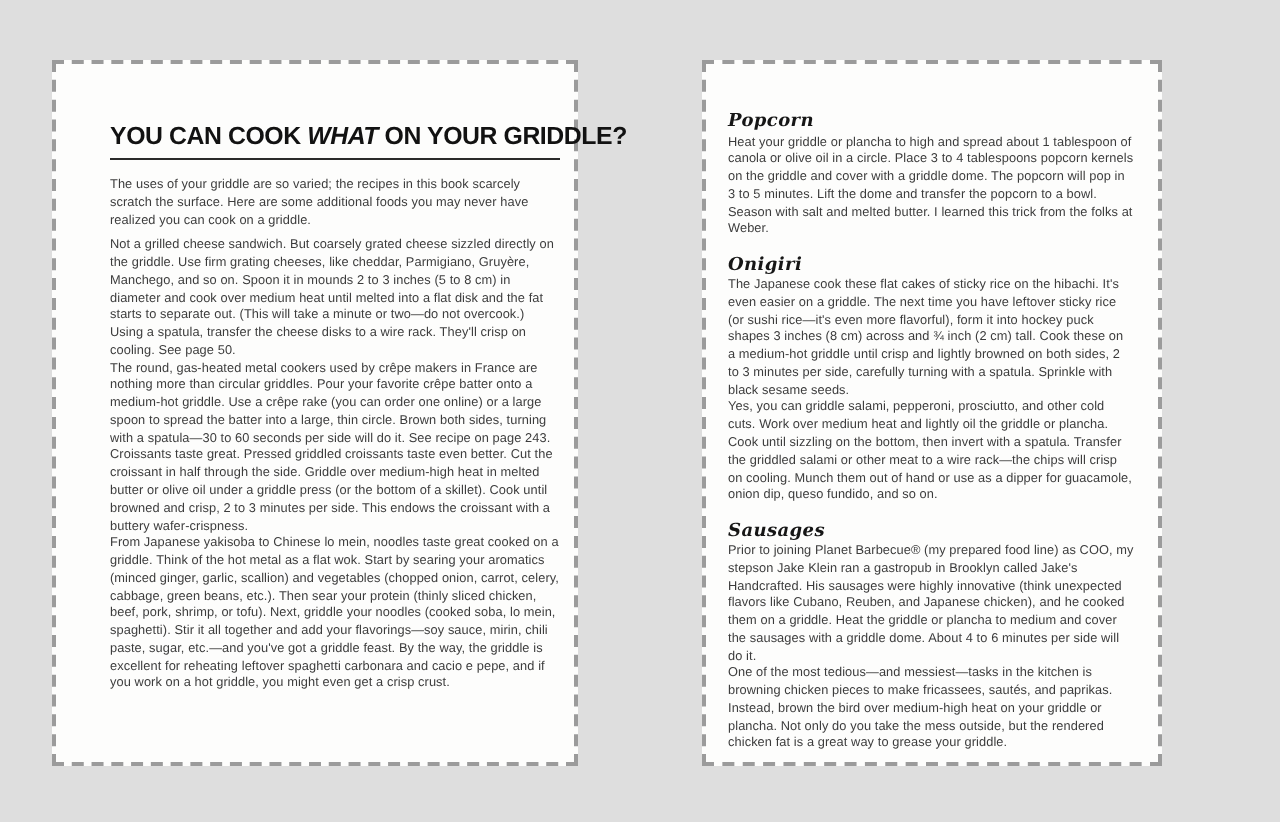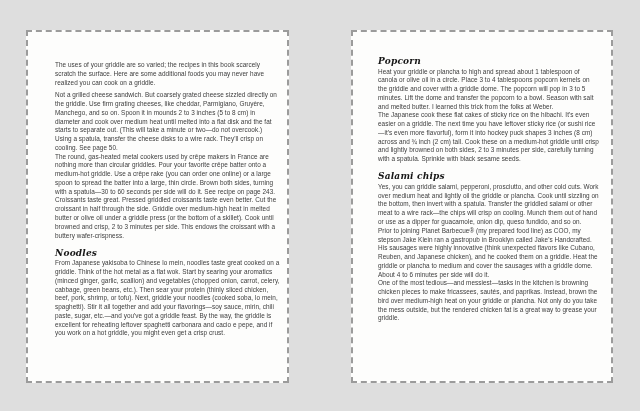--- a/index.html
+++ b/index.html
@@ -12,21 +12,21 @@
   }
   .page {
     position: absolute;
     top: 30px;
     height: 353px;
     background: #fdfdfc;
     border: 2px dashed #9b9b9b;
     box-sizing: border-box;
   }
   .page-left  { left: 26px;  width: 263px; padding: 29px 7px 0 27px; }
-  .page-right { left: 351px; width: 262px; padding: 24px 12px 0 25px; }
+  .page-right { left: 351px; width: 230px; padding: 24px 12px 0 11px; }
 
   h1.title {
     font-family: "Liberation Sans", sans-serif;
     font-size: 12.4px;
     font-weight: bold;
     letter-spacing: -0.2px;
     color: #121212;
     margin: 0 0 9px 0;
     padding-bottom: 4px;
     border-bottom: 1.6px solid #2a2a2a;
@@ -51,56 +51,57 @@
     color: #161616;
     letter-spacing: 0.2px;
     margin: 7.5px 0 1.5px 0;
   }
   .page-right .sec:first-child h2 { margin-top: 0; }
 </style>
 </head>
 <body>
 
 <div class="page page-left">
+  <h1 class="title"><span>YOU CAN COOK </span><em>WHAT</em><span> ON YOUR GRIDDLE?</span></h1>
 
   <p class="body-text intro">The uses of your griddle are so varied; the recipes in this book scarcely scratch the surface. Here are some additional foods you may never have realized you can cook on a griddle.</p>
 
   <div class="sec">
     <p class="body-text">Not a grilled cheese sandwich. But coarsely grated cheese sizzled directly on the griddle. Use firm grating cheeses, like cheddar, Parmigiano, Gruyère, Manchego, and so on. Spoon it in mounds 2 to 3 inches (5 to 8 cm) in diameter and cook over medium heat until melted into a flat disk and the fat starts to separate out. (This will take a minute or two—do not overcook.) Using a spatula, transfer the cheese disks to a wire rack. They'll crisp on cooling. See page 50.</p>
   </div>
 
   <div class="sec">
     <p class="body-text">The round, gas-heated metal cookers used by crêpe makers in France are nothing more than circular griddles. Pour your favorite crêpe batter onto a medium-hot griddle. Use a crêpe rake (you can order one online) or a large spoon to spread the batter into a large, thin circle. Brown both sides, turning with a spatula—30 to 60 seconds per side will do it. See recipe on page 243.</p>
   </div>
 
   <div class="sec">
     <p class="body-text">Croissants taste great. Pressed griddled croissants taste even better. Cut the croissant in half through the side. Griddle over medium-high heat in melted butter or olive oil under a griddle press (or the bottom of a skillet). Cook until browned and crisp, 2 to 3 minutes per side. This endows the croissant with a buttery wafer-crispness.</p>
   </div>
 
   <div class="sec">
-    <h2>Noodles</h2>
     <p class="body-text">From Japanese yakisoba to Chinese lo mein, noodles taste great cooked on a griddle. Think of the hot metal as a flat wok. Start by searing your aromatics (minced ginger, garlic, scallion) and vegetables (chopped onion, carrot, celery, cabbage, green beans, etc.). Then sear your protein (thinly sliced chicken, beef, pork, shrimp, or tofu). Next, griddle your noodles (cooked soba, lo mein, spaghetti). Stir it all together and add your flavorings—soy sauce, mirin, chili paste, sugar, etc.—and you've got a griddle feast. By the way, the griddle is excellent for reheating leftover spaghetti carbonara and cacio e pepe, and if you work on a hot griddle, you might even get a crisp crust.</p>
   </div>
 </div>
 
 <div class="page page-right">
   <div class="sec">
     <h2>Popcorn</h2>
     <p class="body-text">Heat your griddle or plancha to high and spread about 1 tablespoon of canola or olive oil in a circle. Place 3 to 4 tablespoons popcorn kernels on the griddle and cover with a griddle dome. The popcorn will pop in 3 to 5 minutes. Lift the dome and transfer the popcorn to a bowl. Season with salt and melted butter. I learned this trick from the folks at Weber.</p>
   </div>
 
   <div class="sec">
+    <h2>Onigiri</h2>
     <p class="body-text">The Japanese cook these flat cakes of sticky rice on the hibachi. It's even easier on a griddle. The next time you have leftover sticky rice (or sushi rice—it's even more flavorful), form it into hockey puck shapes 3 inches (8 cm) across and ¾ inch (2 cm) tall. Cook these on a medium-hot griddle until crisp and lightly browned on both sides, 2 to 3 minutes per side, carefully turning with a spatula. Sprinkle with black sesame seeds.</p>
   </div>
 
   <div class="sec">
-    <h2>Salami chips</h2>
     <p class="body-text">Yes, you can griddle salami, pepperoni, prosciutto, and other cold cuts. Work over medium heat and lightly oil the griddle or plancha. Cook until sizzling on the bottom, then invert with a spatula. Transfer the griddled salami or other meat to a wire rack—the chips will crisp on cooling. Munch them out of hand or use as a dipper for guacamole, onion dip, queso fundido, and so on.</p>
   </div>
 
   <div class="sec">
+    <h2>Sausages</h2>
     <p class="body-text">Prior to joining Planet Barbecue® (my prepared food line) as COO, my stepson Jake Klein ran a gastropub in Brooklyn called Jake's Handcrafted. His sausages were highly innovative (think unexpected flavors like Cubano, Reuben, and Japanese chicken), and he cooked them on a griddle. Heat the griddle or plancha to medium and cover the sausages with a griddle dome. About 4 to 6 minutes per side will do it.</p>
   </div>
 
   <div class="sec">
     <p class="body-text">One of the most tedious—and messiest—tasks in the kitchen is browning chicken pieces to make fricassees, sautés, and paprikas. Instead, brown the bird over medium-high heat on your griddle or plancha. Not only do you take the mess outside, but the rendered chicken fat is a great way to grease your griddle.</p>
   </div>
 </div>
 
 </body></html>

